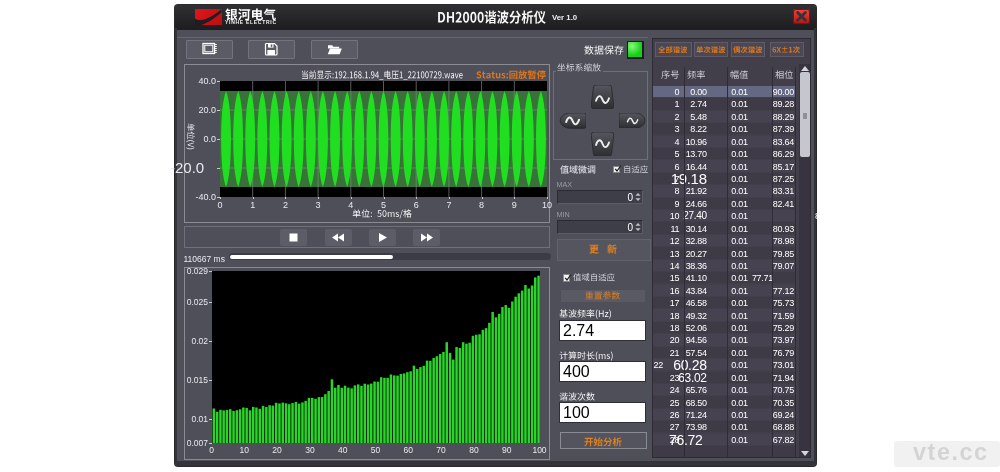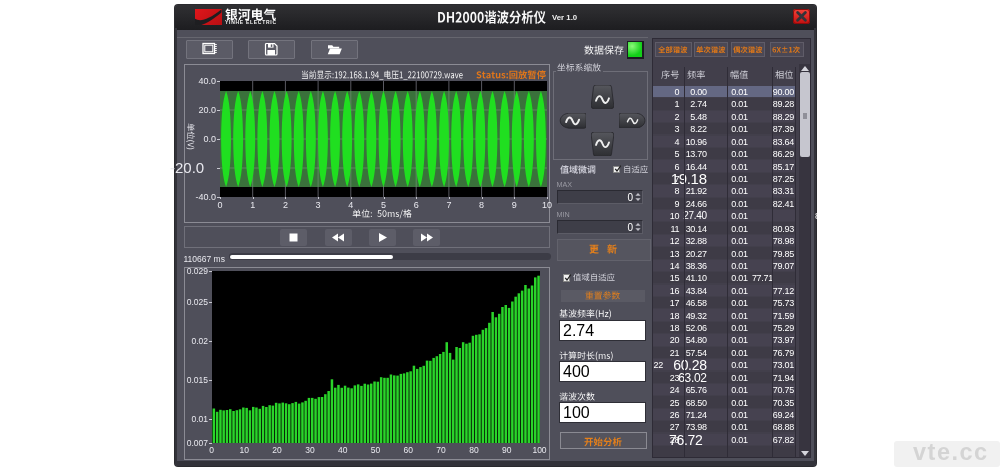--- a/index.html
+++ b/index.html
@@ -725,21 +725,21 @@
 <div style="position:absolute;left:664.7px;top:310.6px;width:42px;text-align:right;font-size:9px;letter-spacing:-0.3px;color:#fff;font-family:'Liberation Sans',sans-serif;line-height:10px">49.32</div>
 <div style="position:absolute;left:705.6px;top:310.6px;width:42px;text-align:right;font-size:9px;letter-spacing:-0.3px;color:#fff;font-family:'Liberation Sans',sans-serif;line-height:10px">0.01</div>
 <div style="position:absolute;left:751.9px;top:310.6px;width:42px;text-align:right;font-size:9px;letter-spacing:-0.3px;color:#fff;font-family:'Liberation Sans',sans-serif;line-height:10px">71.59</div>
 <div style="position:absolute;left:652.5px;top:321.8px;width:142.5px;height:11.4px;background:#3e3b46"></div>
 <div style="position:absolute;left:637.2px;top:323.0px;width:42px;text-align:right;font-size:9px;letter-spacing:-0.3px;color:#fff;font-family:'Liberation Sans',sans-serif;line-height:10px">18</div>
 <div style="position:absolute;left:664.7px;top:323.0px;width:42px;text-align:right;font-size:9px;letter-spacing:-0.3px;color:#fff;font-family:'Liberation Sans',sans-serif;line-height:10px">52.06</div>
 <div style="position:absolute;left:705.6px;top:323.0px;width:42px;text-align:right;font-size:9px;letter-spacing:-0.3px;color:#fff;font-family:'Liberation Sans',sans-serif;line-height:10px">0.01</div>
 <div style="position:absolute;left:751.9px;top:323.0px;width:42px;text-align:right;font-size:9px;letter-spacing:-0.3px;color:#fff;font-family:'Liberation Sans',sans-serif;line-height:10px">75.29</div>
 <div style="position:absolute;left:652.5px;top:334.2px;width:142.5px;height:11.4px;background:#464250"></div>
 <div style="position:absolute;left:637.2px;top:335.4px;width:42px;text-align:right;font-size:9px;letter-spacing:-0.3px;color:#fff;font-family:'Liberation Sans',sans-serif;line-height:10px">20</div>
-<div style="position:absolute;left:664.7px;top:335.4px;width:42px;text-align:right;font-size:9px;letter-spacing:-0.3px;color:#fff;font-family:'Liberation Sans',sans-serif;line-height:10px">54.80</div>
+<div style="position:absolute;left:664.7px;top:335.4px;width:42px;text-align:right;font-size:9px;letter-spacing:-0.3px;color:#fff;font-family:'Liberation Sans',sans-serif;line-height:10px">94.56</div>
 <div style="position:absolute;left:705.6px;top:335.4px;width:42px;text-align:right;font-size:9px;letter-spacing:-0.3px;color:#fff;font-family:'Liberation Sans',sans-serif;line-height:10px">0.01</div>
 <div style="position:absolute;left:751.9px;top:335.4px;width:42px;text-align:right;font-size:9px;letter-spacing:-0.3px;color:#fff;font-family:'Liberation Sans',sans-serif;line-height:10px">73.97</div>
 <div style="position:absolute;left:652.5px;top:346.6px;width:142.5px;height:11.4px;background:#3e3b46"></div>
 <div style="position:absolute;left:637.2px;top:347.8px;width:42px;text-align:right;font-size:9px;letter-spacing:-0.3px;color:#fff;font-family:'Liberation Sans',sans-serif;line-height:10px">21</div>
 <div style="position:absolute;left:664.7px;top:347.8px;width:42px;text-align:right;font-size:9px;letter-spacing:-0.3px;color:#fff;font-family:'Liberation Sans',sans-serif;line-height:10px">57.54</div>
 <div style="position:absolute;left:705.6px;top:347.8px;width:42px;text-align:right;font-size:9px;letter-spacing:-0.3px;color:#fff;font-family:'Liberation Sans',sans-serif;line-height:10px">0.01</div>
 <div style="position:absolute;left:751.9px;top:347.8px;width:42px;text-align:right;font-size:9px;letter-spacing:-0.3px;color:#fff;font-family:'Liberation Sans',sans-serif;line-height:10px">76.79</div>
 <div style="position:absolute;left:652.5px;top:359.0px;width:142.5px;height:11.4px;background:#464250"></div>
 <div style="position:absolute;left:637.2px;top:360.2px;width:42px;text-align:center;font-size:9px;letter-spacing:-0.3px;color:#fff;font-family:'Liberation Sans',sans-serif;line-height:10px">22</div>
 <div style="position:absolute;left:664.7px;top:360.2px;width:42px;text-align:right;font-size:14px;letter-spacing:-0.3px;color:#fff;font-family:'Liberation Sans',sans-serif;line-height:10px">60.28</div>

